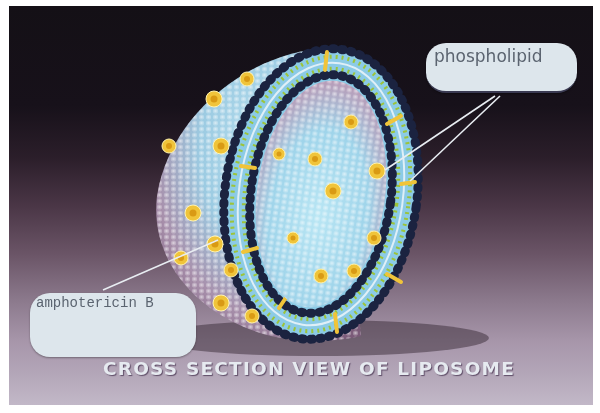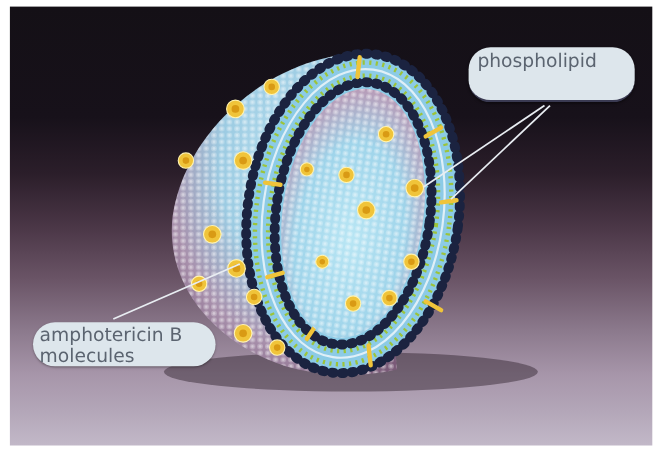--- a/index.html
+++ b/index.html
@@ -53,23 +53,24 @@
       width: 151px;
       height: 50px;
       padding: 4px 0 0 8px;
       font-size: 17px;
       border-bottom: 2px solid #3a3a52;
     }
     .label-amphotericin {
       left: 21px;
       top: 287px;
       width: 166px;
-      height: 40px;
+      height: 64px;
       padding: 3px 0 0 6px;
-      font-size: 17px;
+      font-size: 14px;
+      font-family: Liberation Mono, monospace;
     }
     .label-line {
       display: block;
       white-space: nowrap;
     }
     .caption {
       position: absolute;
       left: 50px;
       top: 352px;
       width: 500px;
@@ -202,16 +203,16 @@
       <line x1="94" y1="284" x2="209" y2="234"></line>
     </g>
   </svg>
 
   <div class="label-box label-phospholipid">
     <span class="label-line">phospholipid</span>
   </div>
 
   <div class="label-box label-amphotericin">
     <span class="label-line">amphotericin B</span>
-    <span class="label-line">molecules</span>
   </div>
 
+  <div class="caption">CROSS SECTION VIEW OF LIPOSOME</div>
 </div>
 
 </body></html>

